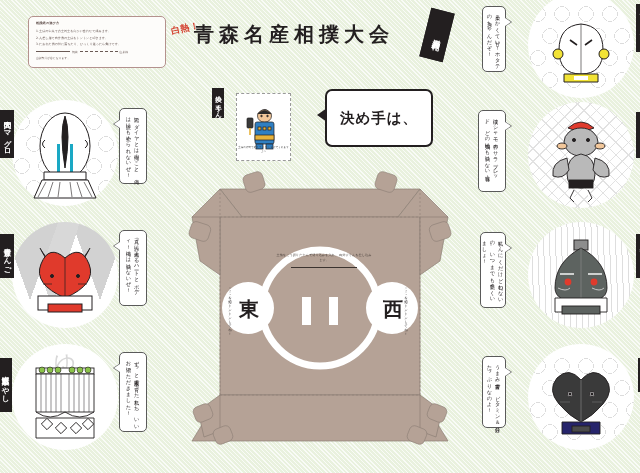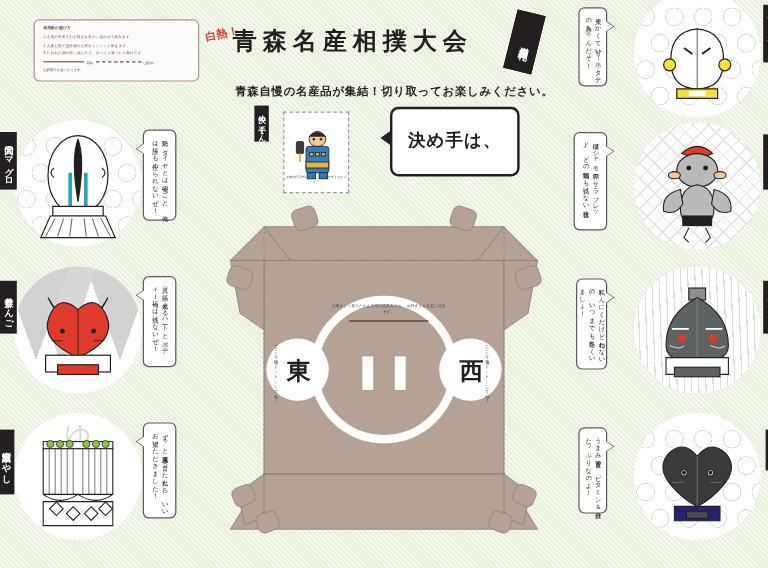--- a/index.html
+++ b/index.html
@@ -182,21 +182,20 @@
       <i class="seg-solid"></i>
       <span class="lbl">切線</span>
       <i class="seg-dash"></i>
       <span class="lbl">山折線</span>
     </div>
     <div class="howto-foot">山折部分が谷になります。</div>
   </div>
 
   <div class="flame">白熱！</div>
   <div class="maintitle">青森名産相撲大会</div>
-  <div class="subtitle">青森自慢の名産品が集結！切り取ってお楽しみください。</div>
   <div class="manin">
     <span>満員御礼</span>
   </div>
 
   <div class="kimete-tail"></div>
   <div class="kimete-bubble">
     <div>決め手は、</div>
   </div>
 
   <div class="gyoji-chip">

